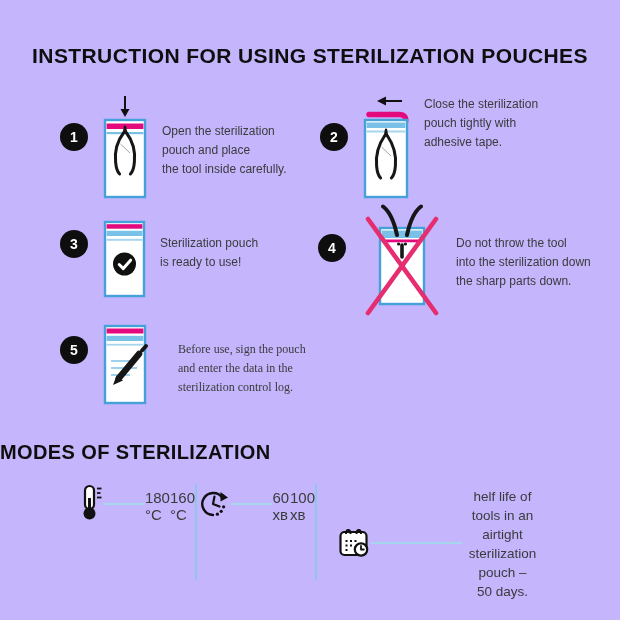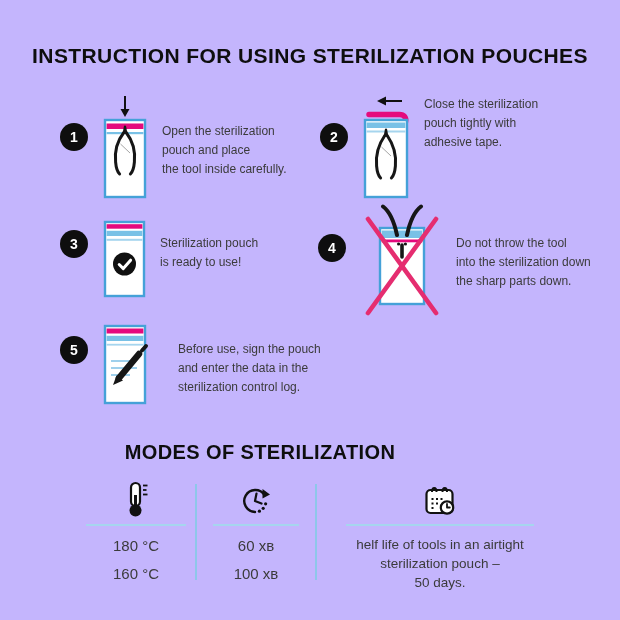--- a/index.html
+++ b/index.html
@@ -23,38 +23,38 @@
   .s2 .badge{margin-top:28px;}
   .s2 .step-text{}
   .s3{left:60px;top:220px;gap:14px;}
   .s3 .badge{margin-top:10px;}
   .s3 .step-text{margin-top:14px;}
   .s4{left:318px;top:204px;gap:9px;}
   .s4 .badge{margin-top:30px;}
   .s4 .step-text{margin-top:30px;}
   .s5{left:60px;top:324px;gap:14px;}
   .s5 .badge{margin-top:12px;}
-  .s5 .step-text{margin-top:16px;}
-
-  .modes-title{position:absolute;top:441px;left:0;width:520px;text-align:center;
+  .s5 .step-text{margin-top:16px;font-family:Liberation Serif, serif;}
+
+  .modes-title{position:absolute;top:441px;left:0;width:520px;
     font-size:20px;font-weight:800;letter-spacing:.4px;color:#0e0e0e;}
   .modes-table{position:absolute;top:478px;left:0;width:620px;
     display:flex;justify-content:center;align-items:flex-start;}
-  .mode-col{display:flex;flex-direction:column;align-items:center;}
+  .mode-col{display:flex;flex-direction:row;align-items:center;}
   .col-temp{width:118px;}
   .col-time{width:118px;}
   .col-shelf{width:206px;padding-left:20px;}
   .vdivider{width:2px;background:#8ec7e9;height:96px;margin-top:6px;flex:0 0 auto;}
   .mode-icon{height:40px;display:flex;align-items:flex-end;justify-content:center;}
   .mode-rule{height:2px;background:#a6d5ee;margin-top:6px;}
   .rule-temp{width:100px;}
   .rule-time{width:86px;}
   .rule-shelf{width:188px;}
   .mode-value{font-size:15px;color:#3b3b3b;margin-top:11px;}
-  .mode-value + .mode-value{text-align:center;}
+  .mode-value + .mode-value{}
   .mode-note{font-size:13.5px;line-height:19px;color:#3b3b3b;text-align:center;
     margin-top:9px;white-space:pre-line;}
 </style>
 </head>
 <body>
 
 <div class="poster">
 
   <div class="main-title">INSTRUCTION FOR USING STERILIZATION POUCHES</div>
 

